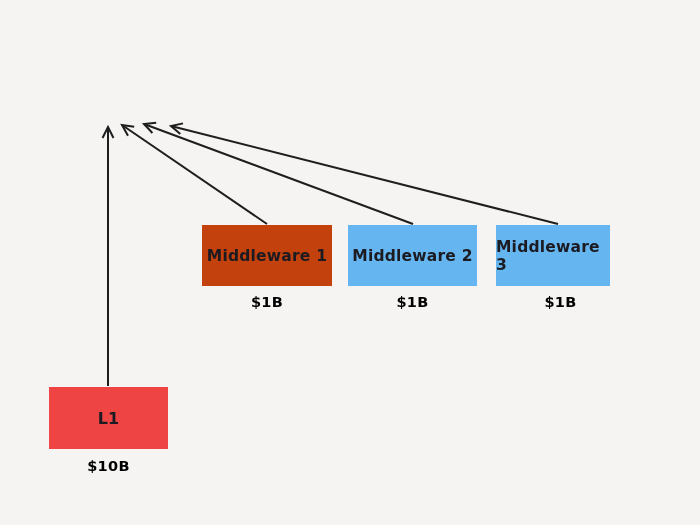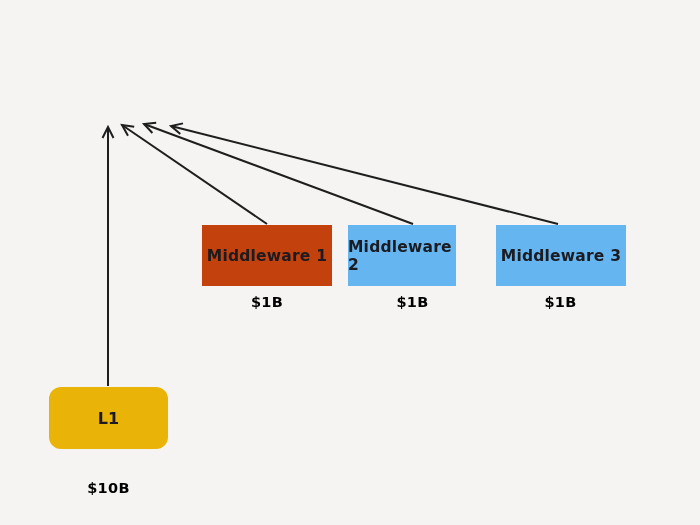--- a/index.html
+++ b/index.html
@@ -20,29 +20,29 @@
   .node{
     position:absolute;
     display:flex;align-items:center;justify-content:center;
     font-weight:bold;color:#1B1B21;
     letter-spacing:0.2px;
   }
   .node-dapp{left:49px;top:63px;width:119px;height:60px;font-size:17px;}
   .node-l1{left:49px;top:387px;width:119px;height:62px;font-size:16px;}
   .node-mw{top:225px;height:61px;width:130px;font-size:15.5px;}
   .node-mw1{left:202px;}
-  .node-mw2{left:348px;width:108px;}
-  .node-mw3{left:496px;width:130px;}
+  .node-mw2{left:348px;width:129px;}
+  .node-mw3{left:496px;width:114px;}
   .value-label{
     position:absolute;
     text-align:center;
     font-size:14.5px;font-weight:600;color:#000000;
     letter-spacing:0.3px;
   }
-  .value-l1{left:49px;width:119px;top:480px;}
+  .value-l1{left:49px;width:119px;top:458px;}
   .value-mw1{left:202px;width:130px;top:294px;}
   .value-mw2{left:348px;width:129px;top:294px;}
   .value-mw3{left:496px;width:129px;top:294px;}
 </style>
 </head>
 <body>
 
 <div class="canvas" style="background: rgb(245, 244, 242);">
 
   <svg class="arrows-layer" width="700" height="525" viewBox="0 0 700 525" xmlns="http://www.w3.org/2000/svg">
@@ -63,21 +63,21 @@
   </div>
 
   <div class="node node-mw node-mw2" style="background-color: rgb(101, 181, 240);">
     <span>Middleware 2</span>
   </div>
 
   <div class="node node-mw node-mw3" style="background-color: rgb(101, 181, 240);">
     <span>Middleware 3</span>
   </div>
 
-  <div class="node node-l1" style="background-color: #eab308; border-radius: 12px;">
+  <div class="node node-l1" style="background-color: #ef4444;">
     <span>L1</span>
   </div>
 
   <div class="value-label value-mw1">$1B</div>
   <div class="value-label value-mw2">$1B</div>
   <div class="value-label value-mw3">$1B</div>
   <div class="value-label value-l1">$10B</div>
 
 </div>
 

